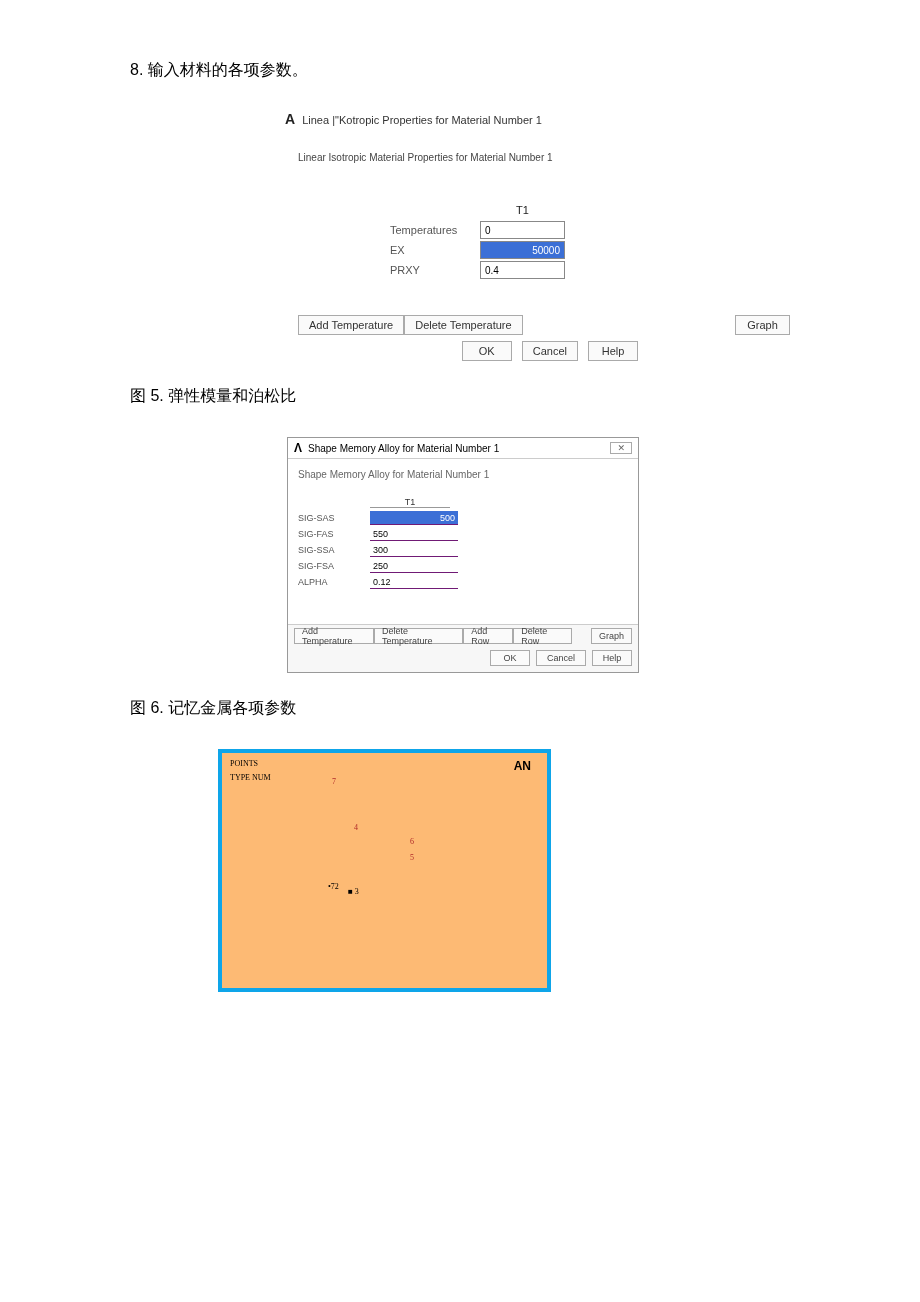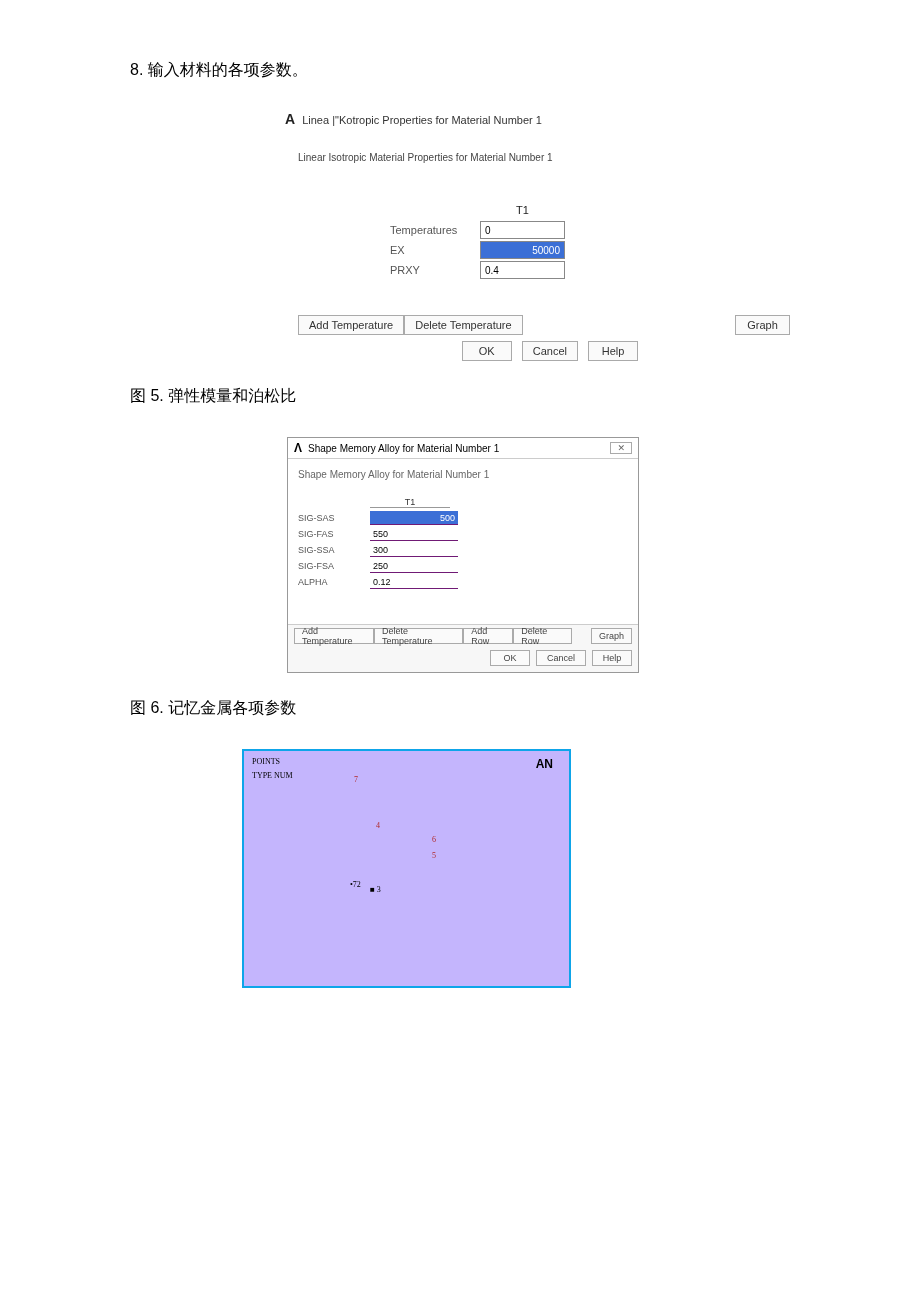--- a/index.html
+++ b/index.html
@@ -209,23 +209,23 @@
     height: 16px;
     box-sizing: border-box;
     display: flex;
     align-items: center;
     justify-content: center;
   }
   
   .plot-panel {
     width: 325px;
     height: 235px;
-    margin-left: 112px;
-    border: 2px solid #0ea5e9;
-    background: #c4b5fd;
+    margin-left: 88px;
+    border: 4px solid #0ea5e9;
+    background: #fdba74;
     position: relative;
     font-size: 8px;
     font-family: "Times New Roman", serif;
   }
   .plot-label {
     position: absolute;
     color: #000;
   }
   .plot-brand {
     position: absolute;

